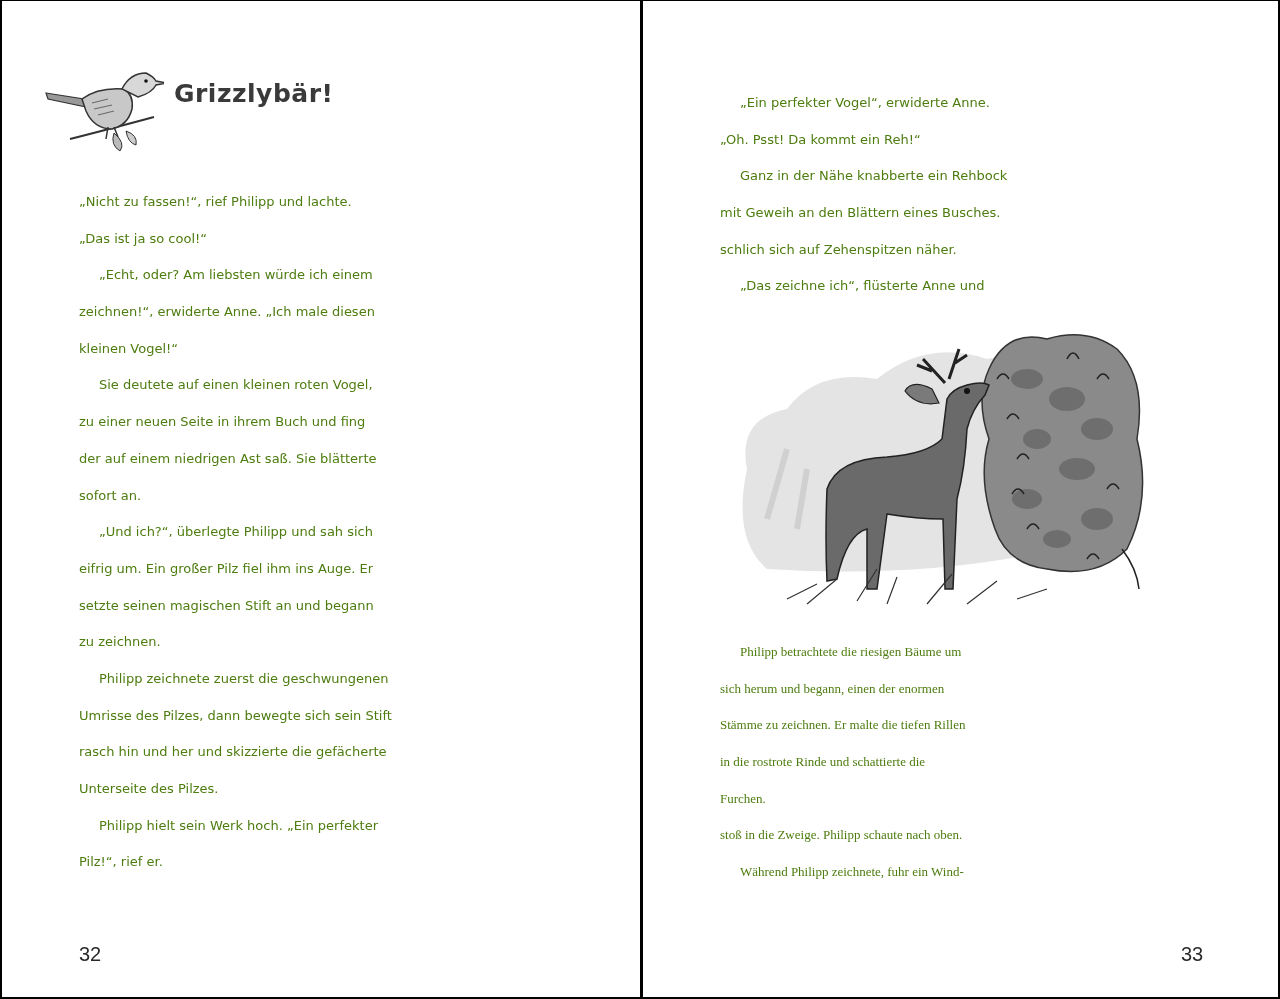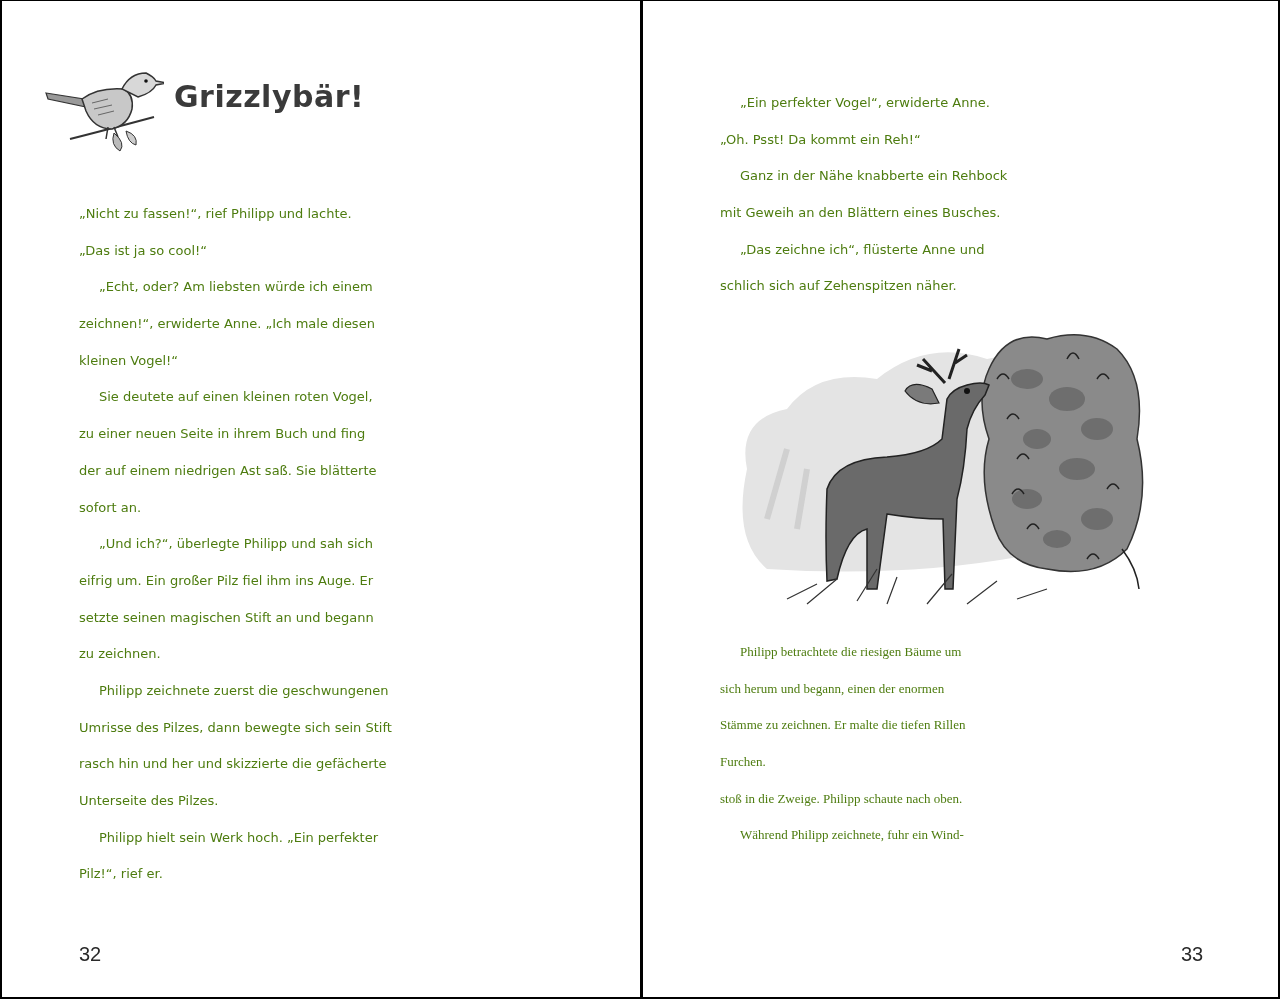--- a/index.html
+++ b/index.html
@@ -55,41 +55,41 @@
       top: 6px;
       width: 122px;
       height: 94px;
     }
     .chapter-title {
       position: absolute;
       left: 132px;
       top: 26px;
       font-family: "DejaVu Sans", sans-serif;
       font-weight: bold;
-      font-size: 30px;
+      font-size: 25px;
       color: #3a3a3a;
       letter-spacing: 0.5px;
     }
 
     .body-text {
       position: absolute;
       font-family: "DejaVu Sans", sans-serif;
       font-size: 13px;
       line-height: 36.7px;
       color: #4d7c0f;
       white-space: nowrap;
     }
     .body-text .line {
       display: block;
       height: 36.7px;
     }
     .body-text .indent {
       padding-left: 20px;
     }
-    .left-text { left: 77px; top: 195px; }
+    .left-text { left: 77px; top: 183px; }
     .right-text-top { left: 77px; top: 84px; }
     .right-text-bottom { left: 77px; top: 633px; font-family: Liberation Serif, serif; }
 
     .illustration {
       position: absolute;
       left: 84px;
       top: 318px;
       width: 440px;
       height: 300px;
     }
@@ -156,22 +156,22 @@
 
     <div class="page-number pn-left">32</div>
   </div>
 
   <div class="page page-right">
     <div class="body-text right-text-top">
       <span class="line indent">„Ein perfekter Vogel“, erwiderte Anne.</span>
       <span class="line">„Oh. Psst! Da kommt ein Reh!“</span>
       <span class="line indent">Ganz in der Nähe knabberte ein Rehbock</span>
       <span class="line">mit Geweih an den Blättern eines Busches.</span>
+      <span class="line">schlich sich auf Zehenspitzen näher.</span>
       <span class="line indent">„Das zeichne ich“, flüsterte Anne und</span>
-      <span class="line">schlich sich auf Zehenspitzen näher.</span>
     </div>
 
     <svg class="illustration" viewBox="0 0 440 300">
 
       <path d="M20 150 Q10 100 60 90 Q90 50 150 60 Q200 20 260 40 Q300 30 320 70 L330 230 Q200 260 40 250 Q5 220 20 150 Z" fill="#e4e4e4"></path>
       <path d="M40 200 L60 130 M70 210 L80 150 M110 220 L115 170" stroke="#d0d0d0" stroke-width="6"></path>
 
       <path d="M262 50 Q280 10 320 20 Q360 8 390 30 Q420 60 410 120 Q425 180 400 230 Q370 260 320 250 Q280 245 268 210 Q250 160 262 120 Q248 80 262 50 Z" fill="#8a8a8a" stroke="#333" stroke-width="1.5"></path>
       <g fill="#6e6e6e">
         <ellipse cx="300" cy="60" rx="16" ry="10"></ellipse>
@@ -206,20 +206,21 @@
       <g stroke="#333" stroke-width="1.2" fill="none">
         <path d="M60 280 L90 265 M80 285 L110 260 M130 282 L150 250 M160 285 L170 258 M200 285 L225 255 M240 285 L270 262 M290 280 L320 270"></path>
       </g>
       <path d="M395 230 Q410 250 412 270" stroke="#222" stroke-width="1.5" fill="none"></path>
     </svg>
 
     <div class="body-text right-text-bottom">
       <span class="line indent">Philipp betrachtete die riesigen Bäume um</span>
       <span class="line">sich herum und begann, einen der enormen</span>
       <span class="line">Stämme zu zeichnen. Er malte die tiefen Rillen</span>
+      <span class="line">in die rostrote Rinde und schattierte die</span>
       <span class="line">Furchen.</span>
       <span class="line">stoß in die Zweige. Philipp schaute nach oben.</span>
       <span class="line indent">Während Philipp zeichnete, fuhr ein Wind-</span>
     </div>
 
     <div class="page-number pn-right">33</div>
   </div>
 </div>
 
 </body></html>

